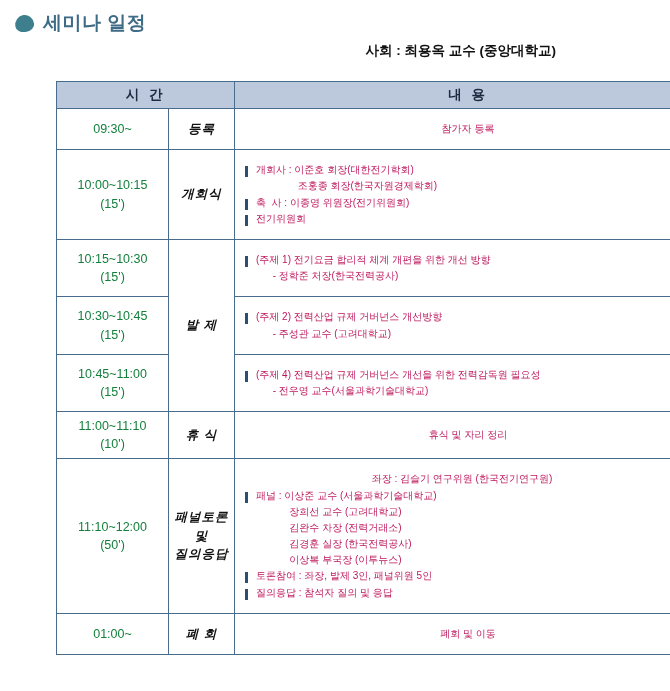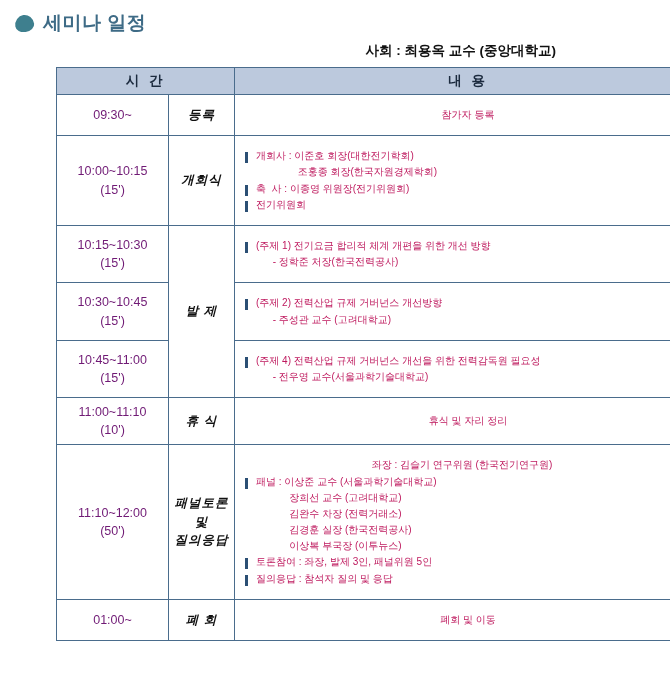--- a/index.html
+++ b/index.html
@@ -38,21 +38,21 @@
     font-weight: bold;
     color: #3e6b86;
     letter-spacing: 0.5px;
   }
   .host-row {
     text-align: right;
     font-size: 13.5px;
     font-weight: bold;
     color: #111;
     padding-right: 4px;
-    margin-bottom: 7px;
+    margin-bottom: 21px;
   }
   table.sched {
     border-collapse: collapse;
     width: 646px;
     table-layout: fixed;
     border: 1px solid #2f4f6f;
     margin-left: 44px;
   }
   table.sched th, table.sched td {
     border: 1px solid #4a6c8c;
@@ -67,21 +67,21 @@
     letter-spacing: 3px;
   }
   .col-time { width: 112px; }
   .col-sess { width: 66px; }
   .col-body { width: auto; }
   td.time {
     text-align: center;
     font-size: 12.5px;
     line-height: 1.45;
     padding: 5px 20px;
-    color: #701a75;
+    color: #15803d;
   }
   td.sess {
     text-align: center;
     font-size: 12.5px;
     font-weight: bold;
     line-height: 1.5;
     padding: 4px 2px;
     color: #111;
     letter-spacing: 1px;
     font-style: italic;

